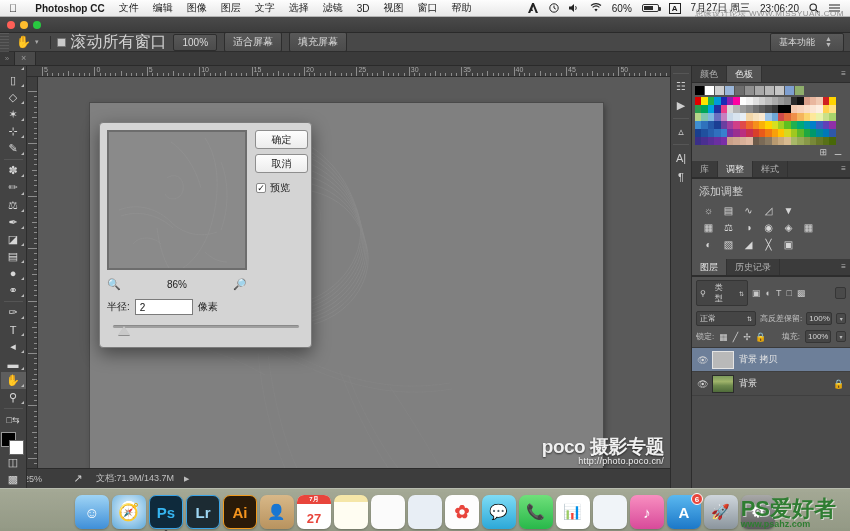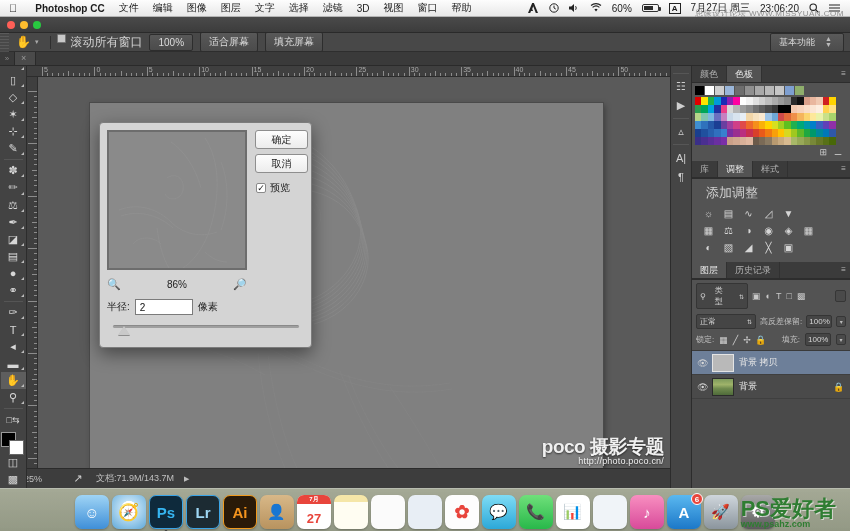--- a/index.html
+++ b/index.html
@@ -61,21 +61,21 @@
     position: absolute; top: 33px; left: 0; width: 850px; height: 19px;
     background: #484848; border-bottom: 1px solid #2e2e2e;
     display: flex; align-items: center; z-index: 50;
   }
   .optbar .grip { width: 9px; height: 19px; background:
     repeating-linear-gradient(to bottom, #6a6a6a 0 1px, transparent 1px 3px);
     background-size: 100% 100%; opacity:.55; }
   .hand-tool { color: #d9d9d9; font-size: 12px; padding: 0 4px 0 7px; }
   .tiny-caret { color: #aaa; font-size: 7px; padding-right: 6px; }
   .optbar .vsep { width: 1px; height: 13px; background: #2f2f2f; margin: 0 6px; }
-  .cb { display: flex; color: #d2d2d2; font-size: 12px; }
+  .cb { display: flex; align-items: center; color: #d2d2d2; font-size: 16px; }
   .cb .box {
     width: 9px; height: 9px; background: #c9c9c9; border: 1px solid #777;
     margin-right: 4px; border-radius: 1px;
   }
   .obtn {
     background: linear-gradient(#585858, #4b4b4b);
     border: 1px solid #2d2d2d; border-radius: 2px;
     color: #dcdcdc; font-size: 10px;
     padding: 2px 8px; margin-left: 7px; white-space: nowrap;
   }
@@ -197,21 +197,21 @@
 
   .colorpanel { background: #535353; padding: 3px; }
   .sw-row { display: flex; gap: 1px; margin-bottom: 2px; }
   .sw-row i { width: 9px; height: 9px; display: block; }
   .sw-grid { display: grid; grid-template-columns: repeat(22, 6.4px); gap: 0px; }
   .sw-grid i { width: 6.4px; height: 8px; display: block; }
   .cp-foot { display: flex; justify-content: flex-end; gap: 7px; padding: 2px 5px 1px 0; }
   .cp-foot span { color: #c7c7c7; font-size: 9px; }
 
   .adjpanel { background: #535353; border-top: 1px solid #2d2d2d; }
-  .adj-title { color: #cfcfcf; font-size: 13px; padding: 5px 14px 3px; }
+  .adj-title { color: #cfcfcf; font-size: 11px; padding: 5px 7px 3px; }
   .adj-rows { padding: 0 6px 6px; }
   .adj-row { display: flex; gap: 7px; justify-content: flex-start; padding: 2px 4px; }
   .adj-ico { width: 13px; height: 13px; display: flex; align-items: center;
     justify-content: center; color: #d6d6d6; font-size: 10px; }
 
   .layerspanel { background: #535353; border-top: 1px solid #2d2d2d; flex: 1; display: flex; flex-direction: column; }
   .lp-filter { display: flex; align-items: center; gap: 3px; padding: 3px 4px; }
   .lp-kind {
     background: #454545; border: 1px solid #353535; border-radius: 2px;
     color: #cfcfcf; font-size: 8px; padding: 1px 3px; display: flex;

